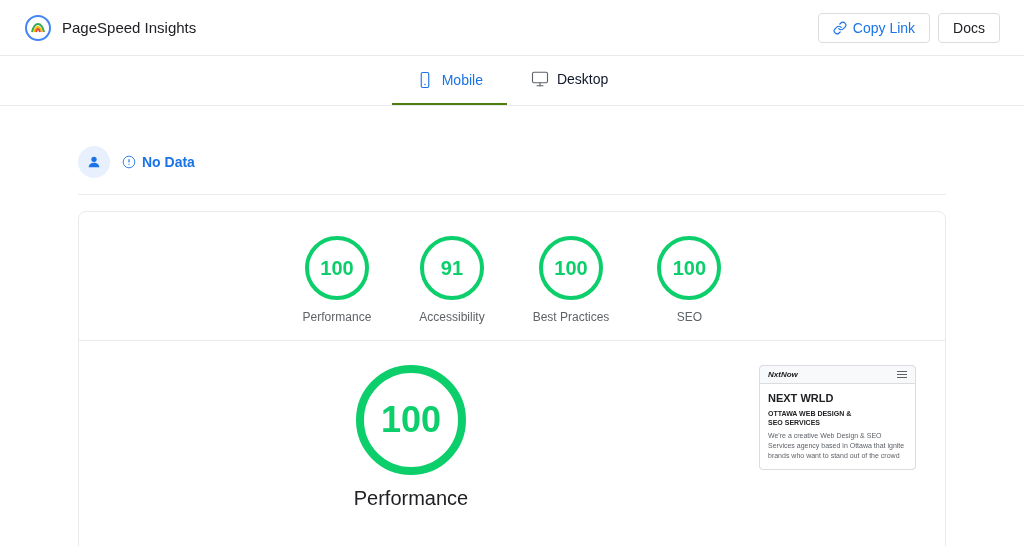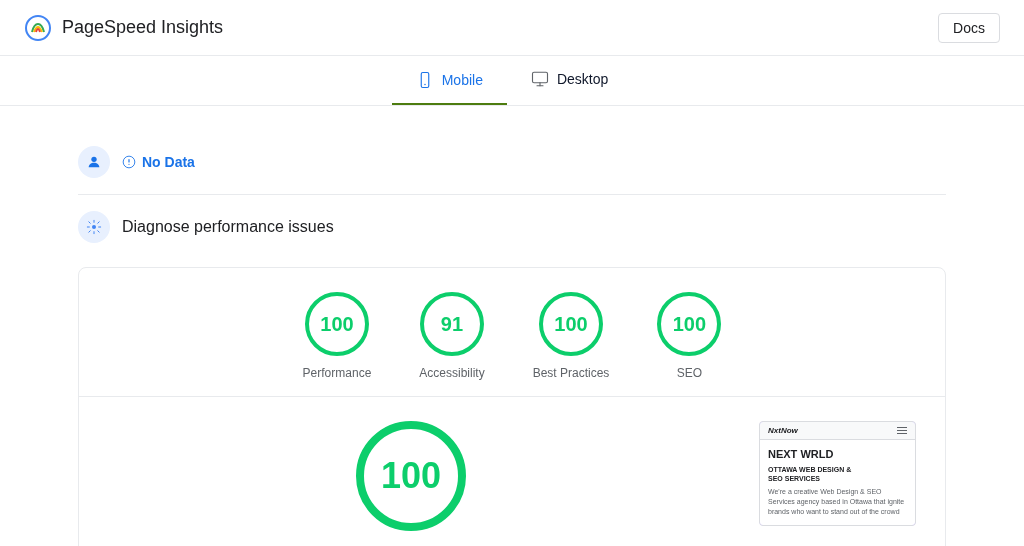--- a/index.html
+++ b/index.html
@@ -22,21 +22,21 @@
     .header-left {
       display: flex;
       align-items: center;
       gap: 10px;
     }
     .logo-icon {
       width: 28px;
       height: 28px;
     }
     .header-title {
-      font-size: 18px;
+      font-size: 15px;
       font-weight: 500;
       color: #202124;
     }
     .header-right {
       display: flex;
       align-items: center;
       gap: 8px;
     }
     .copy-link-btn {
       display: flex;
@@ -266,20 +266,27 @@
 
     <svg class="logo-icon" viewBox="0 0 28 28" fill="none" xmlns="http://www.w3.org/2000/svg">
       <circle cx="14" cy="14" r="12" stroke="#4285f4" stroke-width="2" fill="none"></circle>
       <path d="M8 18 Q10 10 14 10 Q18 10 20 18" stroke="#34a853" stroke-width="2" fill="none"></path>
       <path d="M10 18 Q12 13 14 13 Q16 13 18 18" stroke="#fbbc05" stroke-width="2" fill="none"></path>
       <path d="M12 18 Q13 15 14 15 Q15 15 16 18" stroke="#ea4335" stroke-width="2" fill="none"></path>
     </svg>
     <span class="header-title">PageSpeed Insights</span>
   </div>
   <div class="header-right">
+    <button class="copy-link-btn">
+      <svg width="14" height="14" viewBox="0 0 24 24" fill="none">
+        <path d="M10 13a5 5 0 0 0 7.54.54l3-3a5 5 0 0 0-7.07-7.07l-1.72 1.71" stroke="#1a73e8" stroke-width="2" stroke-linecap="round" stroke-linejoin="round"></path>
+        <path d="M14 11a5 5 0 0 0-7.54-.54l-3 3a5 5 0 0 0 7.07 7.07l1.71-1.71" stroke="#1a73e8" stroke-width="2" stroke-linecap="round" stroke-linejoin="round"></path>
+      </svg>
+      <span>Copy Link</span>
+    </button>
     <button class="docs-btn">
       <span>Docs</span>
     </button>
   </div>
 </header>
 
 <nav class="tabs-container">
   <div class="tab active">
     <svg width="18" height="18" viewBox="0 0 24 24" fill="#1a73e8">
       <rect x="7" y="2" width="10" height="20" rx="2" ry="2" stroke="#1a73e8" stroke-width="1.5" fill="none"></rect>
@@ -309,29 +316,20 @@
     <div class="no-data-link">
       <svg width="14" height="14" viewBox="0 0 24 24" fill="none">
         <circle cx="12" cy="12" r="10" stroke="#1a73e8" stroke-width="1.5" fill="none"></circle>
         <line x1="12" y1="8" x2="12" y2="12" stroke="#1a73e8" stroke-width="2" stroke-linecap="round"></line>
         <circle cx="12" cy="16" r="1" fill="#1a73e8"></circle>
       </svg>
       <span>No Data</span>
     </div>
   </div>
 
-  <div style="display:flex; align-items:center; gap:12px; padding:16px 0 8px;">
-    <div class="section-icon-circle">
-      <svg width="16" height="16" viewBox="0 0 24 24" fill="#4285f4">
-        <circle cx="12" cy="12" r="3" fill="#4285f4"></circle>
-        <path d="M12 2v3M12 19v3M4.22 4.22l2.12 2.12M17.66 17.66l2.12 2.12M2 12h3M19 12h3M4.22 19.78l2.12-2.12M17.66 6.34l2.12-2.12" stroke="#4285f4" stroke-width="1.5" stroke-linecap="round" fill="none"></path>
-      </svg>
-    </div>
-    <span style="font-size:16px; font-weight:500;">Diagnose performance issues</span>
-  </div>
 
   <div class="scores-card">
     <div class="scores-row">
 
       <div class="score-item">
         <div class="score-circle">
           <span>100</span>
         </div>
         <span class="score-label">Performance</span>
       </div>

